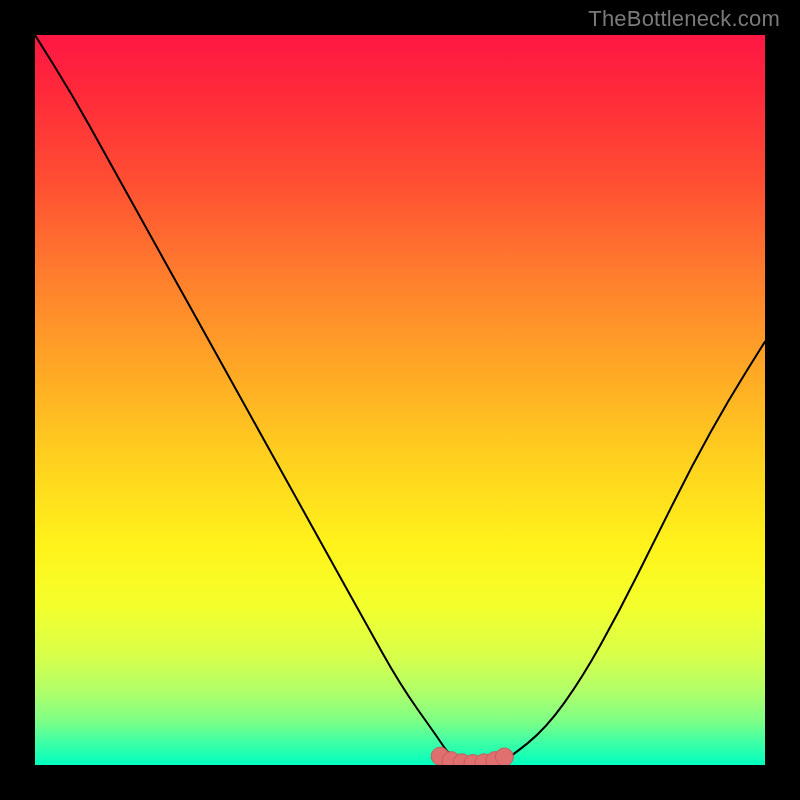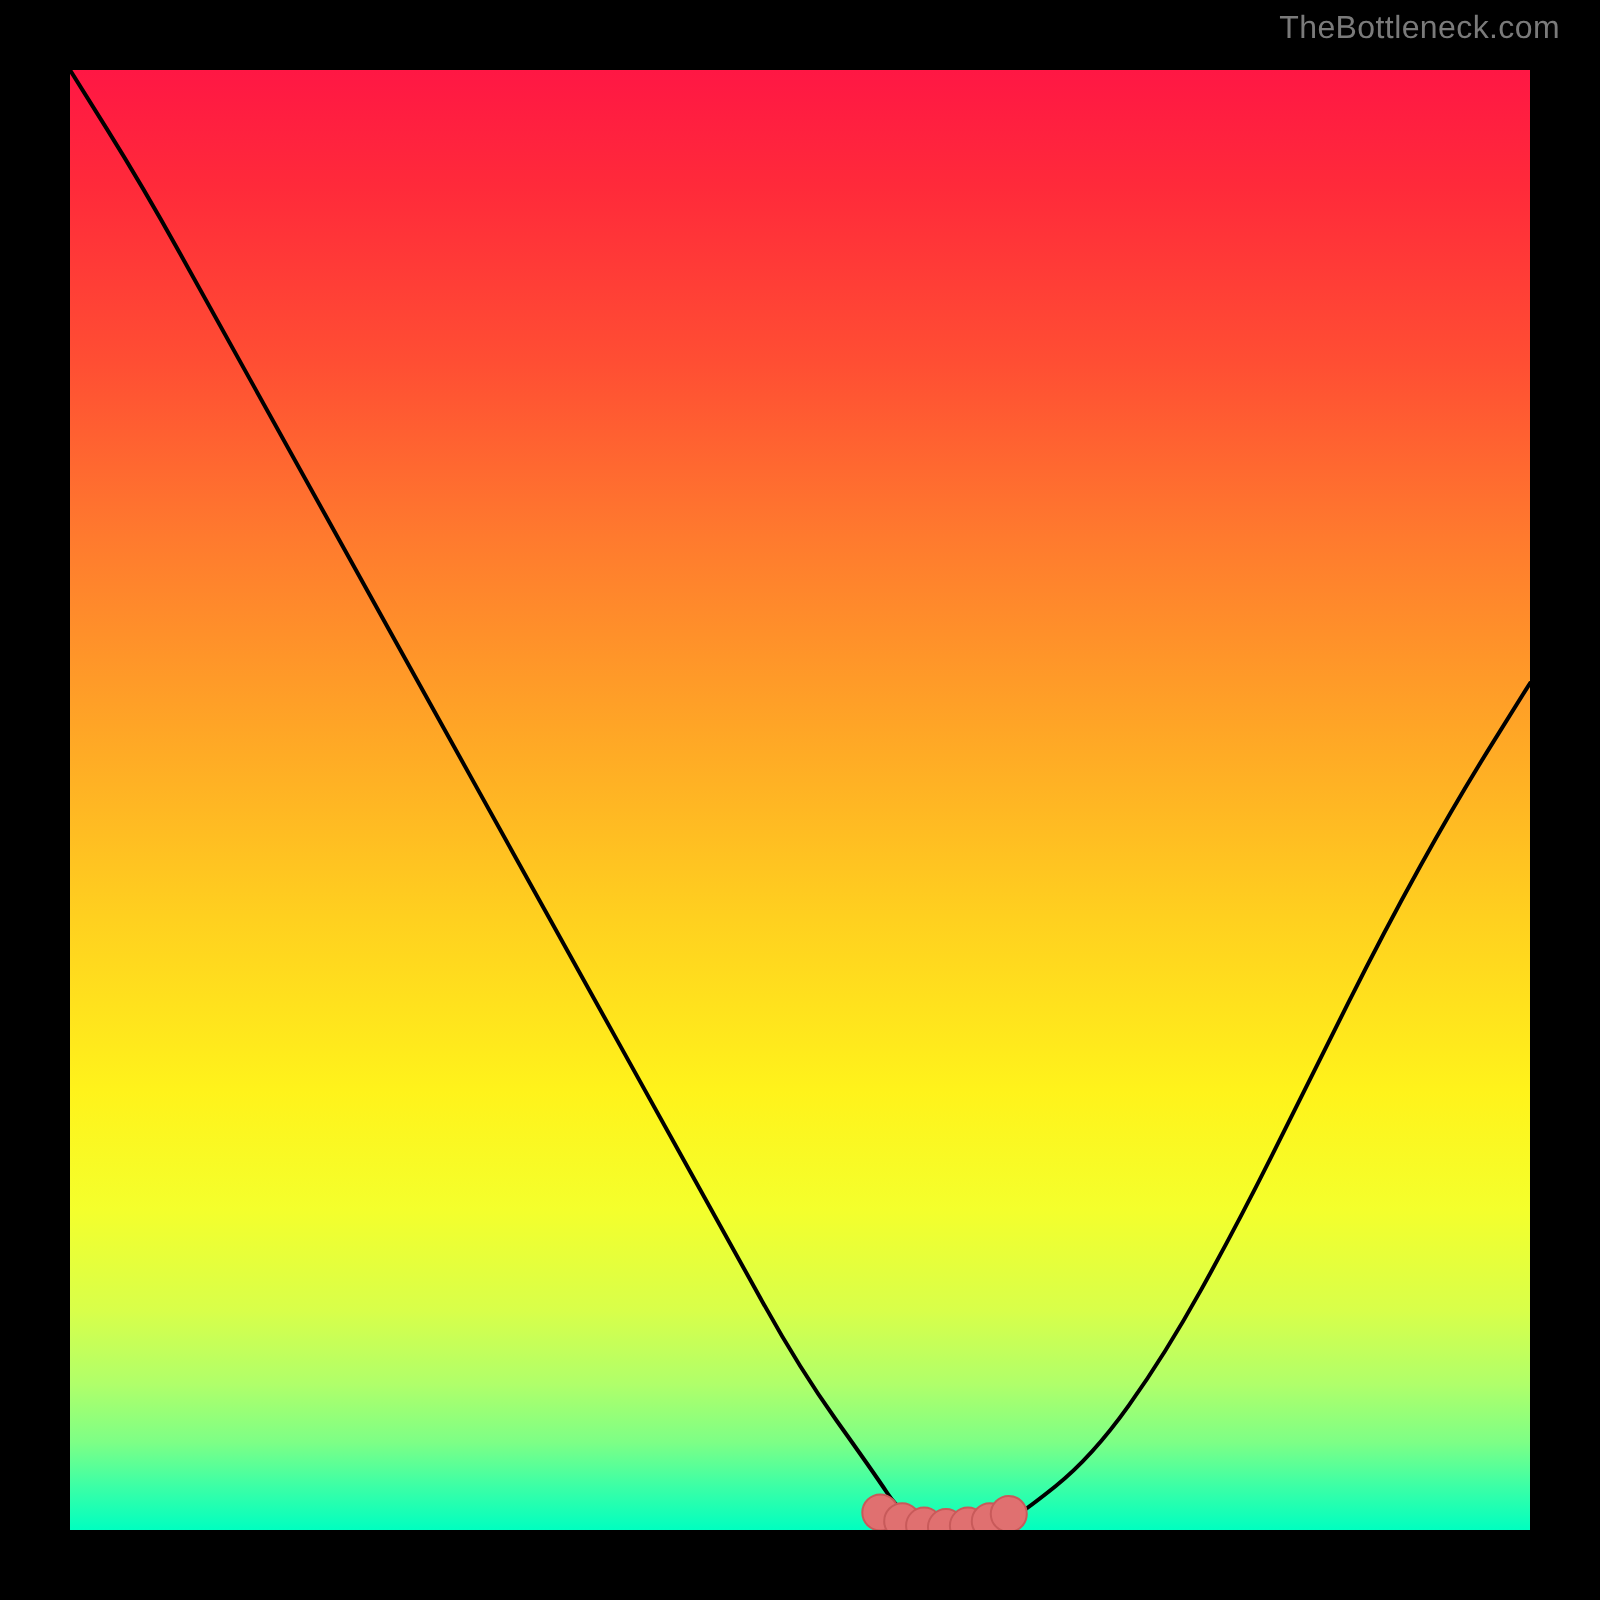--- a/index.html
+++ b/index.html
@@ -51,21 +51,21 @@
   .plot-area svg {
     position: absolute;
     left: 0;
     top: 0;
   }
   .watermark {
     position: absolute;
     right: 20px;
     top: 6px;
     font-family: Arial, Helvetica, sans-serif;
-    font-size: 16px;
+    font-size: 22px;
     font-weight: 500;
     color: #7a7a7a;
     letter-spacing: 0.2px;
     user-select: none;
   }
 </style>
 </head>
 <body>
 
 <div class="frame">

